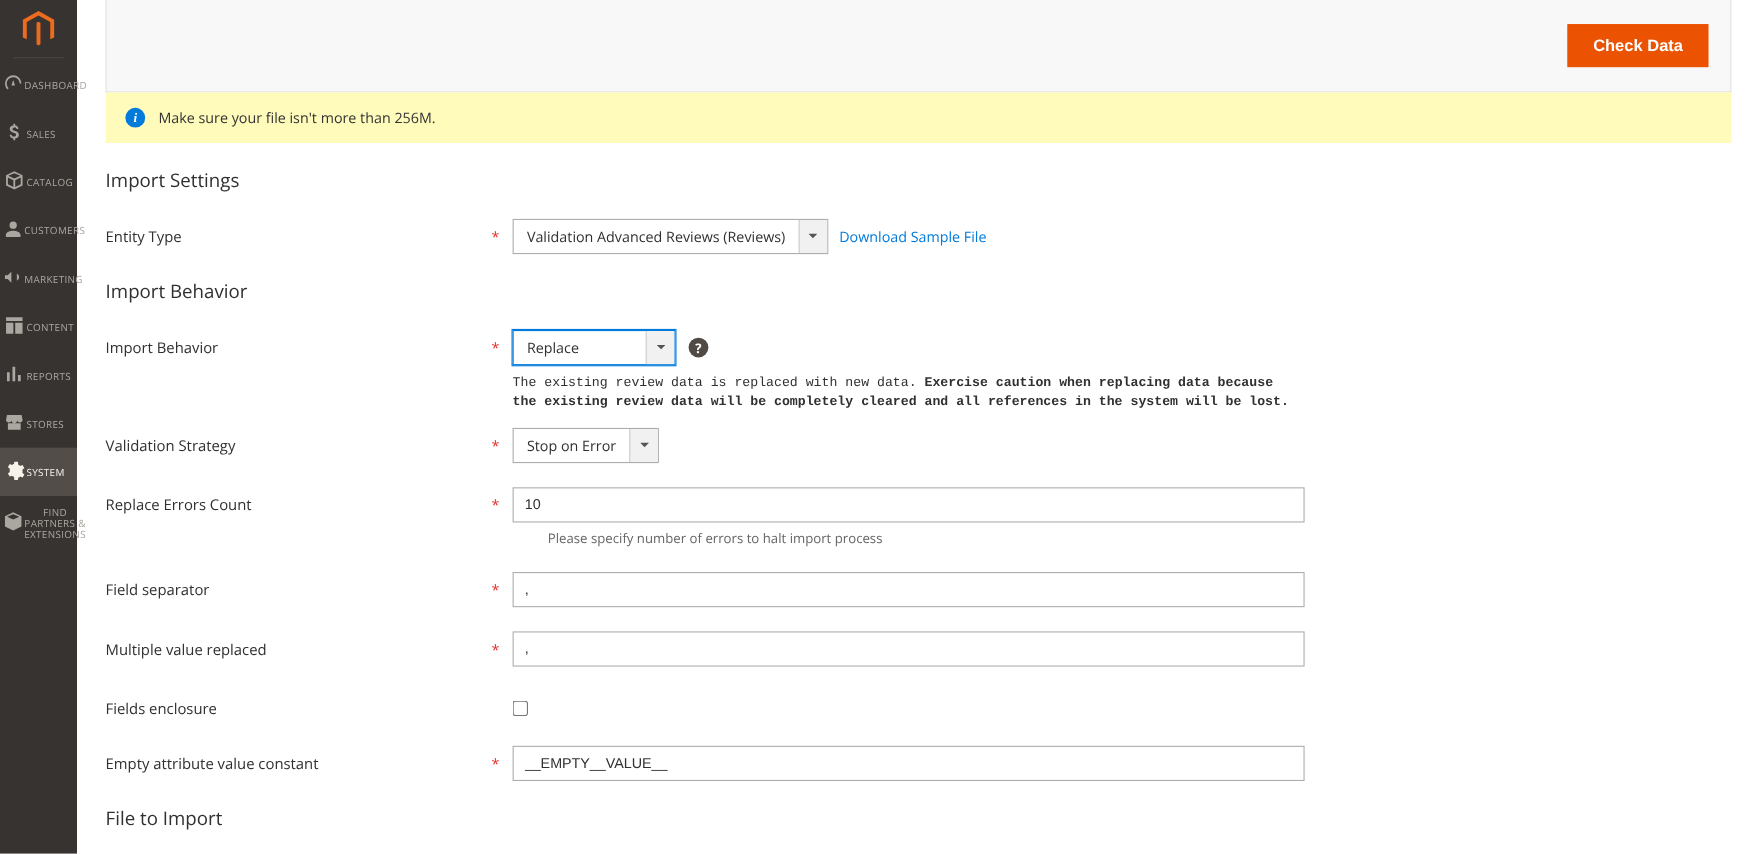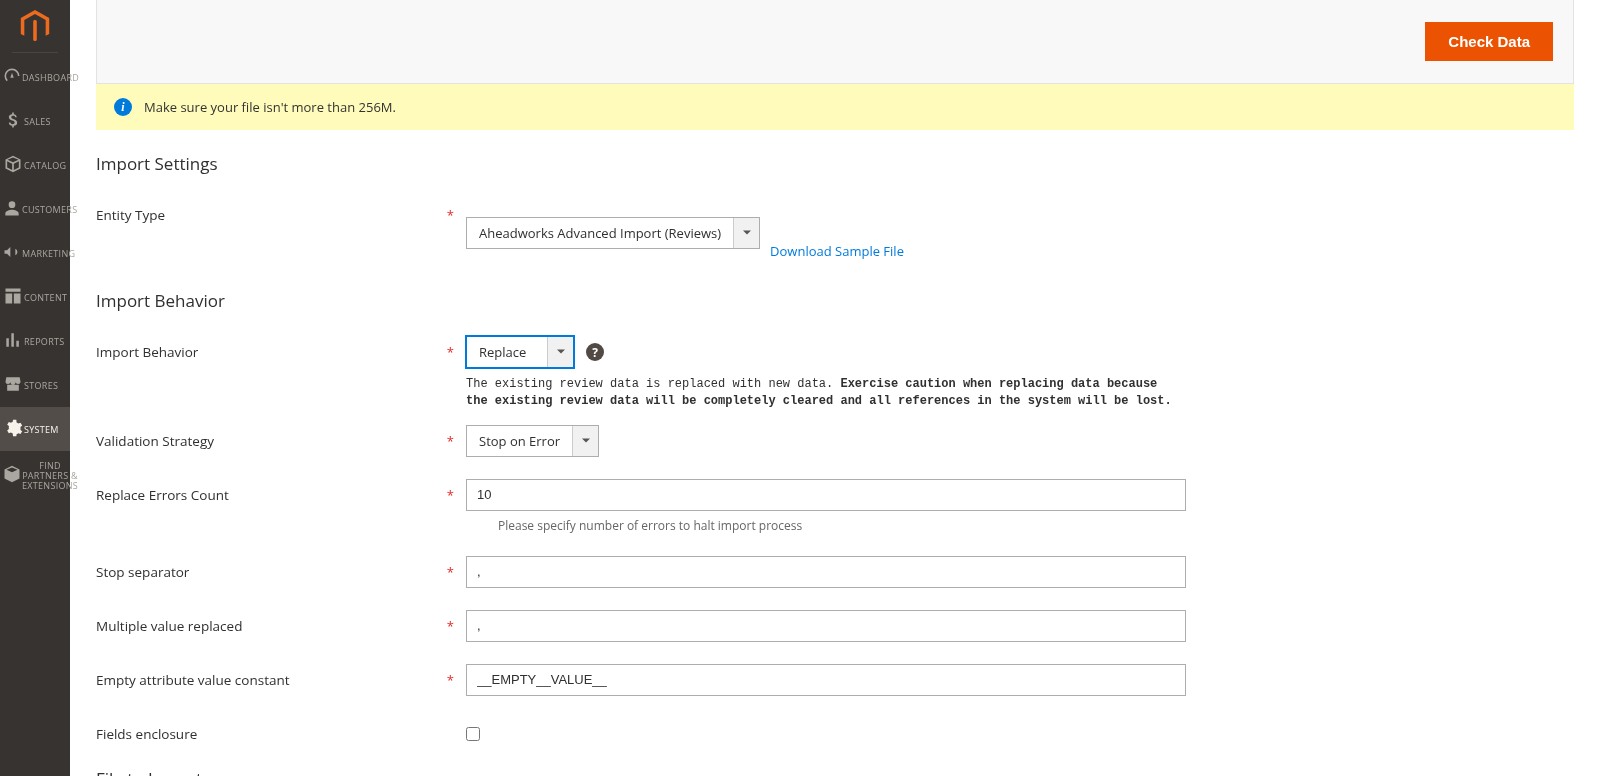--- a/index.html
+++ b/index.html
@@ -130,21 +130,21 @@
     font-size: 13px;
   }
   .form-control-wrap { flex: 1; max-width: 740px; }
   .select-wrap {
     display: inline-flex;
     border: 1px solid #adadad;
     background: #fff;
     height: 32px;
     align-items: stretch;
   }
-  .select-wrap.focused { border-color: #007bdb; box-shadow: 0 0 0 1px #007bdb; }
+  .select-wrap.focused { border-color: #007bdb; box-shadow: 0 0 0 1px #007bdb; gap: 40px; }
   .select-text {
     padding: 0 12px;
     font-size: 13px;
     color: #303030;
     display: flex; align-items: center;
     min-width: 60px;
   }
   .select-caret {
     width: 26px;
     background: #f1f1f1;
@@ -153,21 +153,20 @@
   }
   .select-caret svg { width: 8px; height: 8px; fill: #555; }
   .link {
     color: #007bdb;
     font-size: 13px;
     text-decoration: none;
     margin-left: 10px;
     display: inline-flex;
     align-items: center;
     height: 32px;
-    margin-top: 36px;
   }
   .help-icon {
     width: 18px; height: 18px;
     background: #514943;
     color: #fff;
     border-radius: 50%;
     font-weight: bold;
     font-size: 12px;
     display: inline-flex; align-items: center; justify-content: center;
     margin-left: 12px;
@@ -322,21 +321,21 @@
     <span>Make sure your file isn't more than 256M.</span>
   </div>
 
   <div class="section-title">Import Settings</div>
 
   <div class="form-row">
     <div class="form-label req">Entity Type</div>
     <div class="form-control-wrap">
       <div class="inline-row">
         <div class="select-wrap entity-select">
-          <span class="select-text">Aheadworks Advanced Import (Reviews)</span>
+          <span class="select-text">Validation Advanced Reviews (Reviews)</span>
           <span class="select-caret">
             <svg viewBox="0 0 10 10">
                 <path d="M0 2l5 5 5-5z"></path>
               </svg>
           </span>
         </div>
         <a href="#" class="link">Download Sample File</a>
       </div>
     </div>
   </div>
@@ -379,42 +378,42 @@
 
   <div class="form-row">
     <div class="form-label req">Replace Errors Count</div>
     <div class="form-control-wrap">
       <input type="text" class="text-input" value="10" style="">
       <div class="field-hint">Please specify number of errors to halt import process</div>
     </div>
   </div>
 
   <div class="form-row">
-    <div class="form-label req">Stop separator</div>
+    <div class="form-label req">Field separator</div>
     <div class="form-control-wrap">
       <input type="text" class="text-input" value="," style="">
     </div>
   </div>
 
   <div class="form-row">
     <div class="form-label req">Multiple value replaced</div>
     <div class="form-control-wrap">
       <input type="text" class="text-input" value="," style="">
     </div>
   </div>
 
   <div class="form-row">
+    <div class="form-label">Fields enclosure</div>
+    <div class="form-control-wrap">
+      <input type="checkbox" class="checkbox" style="">
+    </div>
+  </div>
+
+  <div class="form-row">
     <div class="form-label req">Empty attribute value constant</div>
     <div class="form-control-wrap">
       <input type="text" class="text-input" value="__EMPTY__VALUE__" style="">
     </div>
   </div>
 
-  <div class="form-row">
-    <div class="form-label">Fields enclosure</div>
-    <div class="form-control-wrap">
-      <input type="checkbox" class="checkbox" style="">
-    </div>
-  </div>
-
   <div class="section-title">File to Import</div>
 
 </div>
 
 </body></html>

